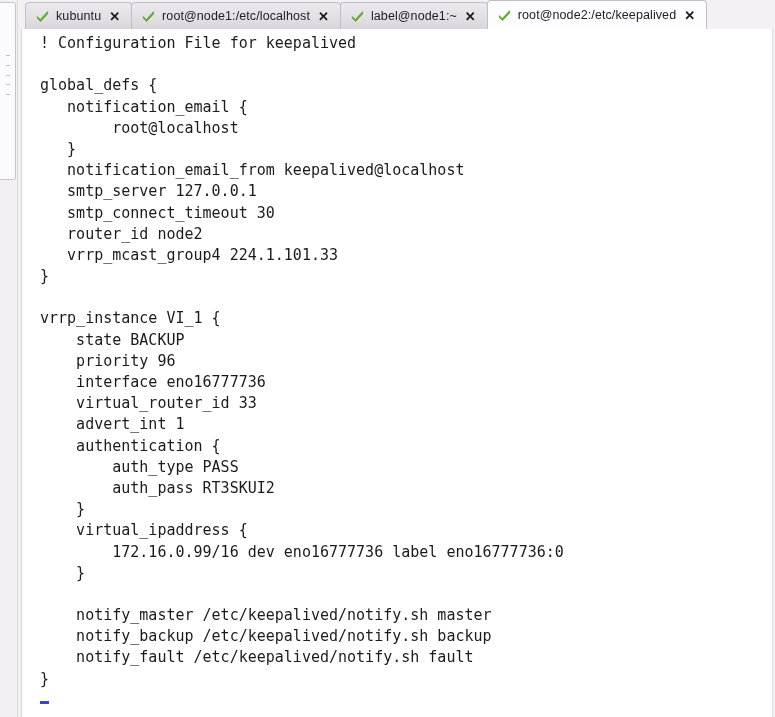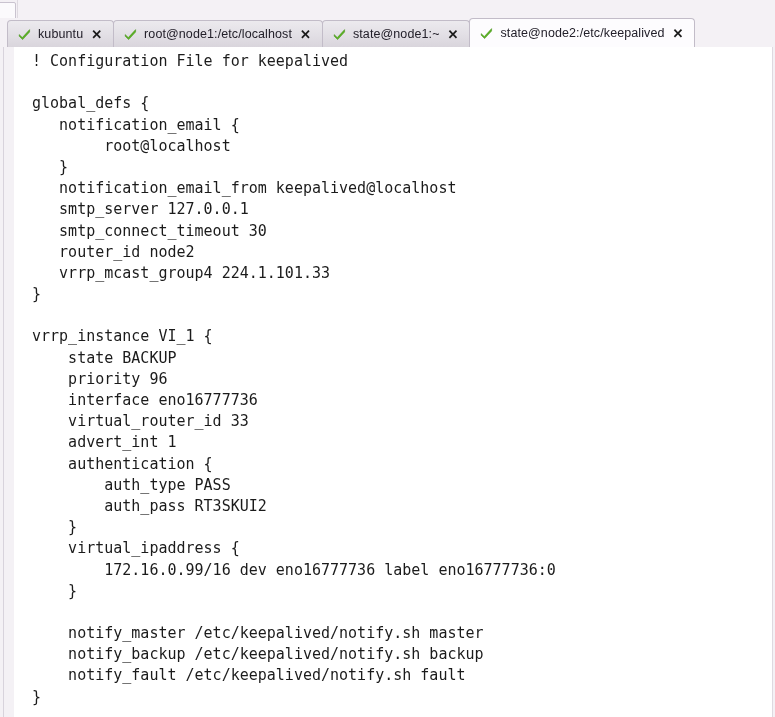--- a/index.html
+++ b/index.html
@@ -13,21 +13,21 @@
     overflow: hidden;
     font-family: "Liberation Sans", sans-serif;
   }
 
   #app {
     position: relative;
     width: 775px;
     height: 717px;
     background: #f4f1f5;
     display: flex;
-    flex-direction: column;
+    flex-direction: row;
   }
 
   
   .side-strip {
     width: 18px;
     height: 717px;
     background: #f3f0f4;
     position: relative;
     flex: 0 0 18px;
     border-right: 1px solid #ded9e0;
@@ -143,21 +143,20 @@
     background: #f4f1f5;
     border-right: 1px solid #d8d3dc;
   }
   .terminal {
     flex: 1 1 auto;
     background: #ffffff;
     position: relative;
     overflow: hidden;
     padding: 4px 0 0 0;
     box-sizing: border-box;
-    margin-left: 10px;
   }
   .term-body {
     font-family: "DejaVu Sans Mono", "Liberation Mono", monospace;
     font-size: 15px;
     line-height: 21.2px;
     color: #1b1b1b;
     white-space: pre;
     padding-left: 18px;
     margin: 0;
     letter-spacing: 0px;
@@ -223,30 +222,30 @@
           </span>
           <span class="tab-label">root@node1:/etc/localhost</span>
           <span class="tab-close">✕</span>
         </div>
         <div class="tab">
           <span class="tab-check">
             <svg width="13" height="13" viewBox="0 0 13 13">
               <path d="M1.2 6.6 L4.3 9.6 L11.6 1.6 L11.6 4.0 L4.6 11.6 L1.2 8.2 Z" fill="#5cb524" stroke="#3f8a12" stroke-width="0.5"></path>
             </svg>
           </span>
-          <span class="tab-label">state@node1:~</span>
+          <span class="tab-label">label@node1:~</span>
           <span class="tab-close">✕</span>
         </div>
         <div class="tab active">
           <span class="tab-check">
             <svg width="13" height="13" viewBox="0 0 13 13">
               <path d="M1.2 6.6 L4.3 9.6 L11.6 1.6 L11.6 4.0 L4.6 11.6 L1.2 8.2 Z" fill="#5cb524" stroke="#3f8a12" stroke-width="0.5"></path>
             </svg>
           </span>
-          <span class="tab-label">state@node2:/etc/keepalived</span>
+          <span class="tab-label">root@node2:/etc/keepalived</span>
           <span class="tab-close">✕</span>
         </div>
       </div>
 
     <div class="term-wrap">
       <div class="term-left-gutter"></div>
       <div class="terminal">
         <div class="term-body" id="term-body"><div class="term-line">! Configuration File for keepalived</div><div class="term-line"></div><div class="term-line">global_defs {</div><div class="term-line">   notification_email {</div><div class="term-line">        root@localhost</div><div class="term-line">   }</div><div class="term-line">   notification_email_from keepalived@localhost</div><div class="term-line">   smtp_server 127.0.0.1</div><div class="term-line">   smtp_connect_timeout 30</div><div class="term-line">   router_id node2</div><div class="term-line">   vrrp_mcast_group4 224.1.101.33</div><div class="term-line">}</div><div class="term-line"></div><div class="term-line">vrrp_instance VI_1 {</div><div class="term-line">    state BACKUP</div><div class="term-line">    priority 96</div><div class="term-line">    interface eno16777736</div><div class="term-line">    virtual_router_id 33</div><div class="term-line">    advert_int 1</div><div class="term-line">    authentication {</div><div class="term-line">        auth_type PASS</div><div class="term-line">        auth_pass RT3SKUI2</div><div class="term-line">    }</div><div class="term-line">    virtual_ipaddress {</div><div class="term-line">        172.16.0.99/16 dev eno16777736 label eno16777736:0</div><div class="term-line">    }</div><div class="term-line"></div><div class="term-line">    notify_master /etc/keepalived/notify.sh master</div><div class="term-line">    notify_backup /etc/keepalived/notify.sh backup</div><div class="term-line">    notify_fault /etc/keepalived/notify.sh fault</div><div class="term-line">}</div><div class="term-line"><span class="term-cursor"></span></div></div>
       </div>
       <div class="right-edge"></div>

